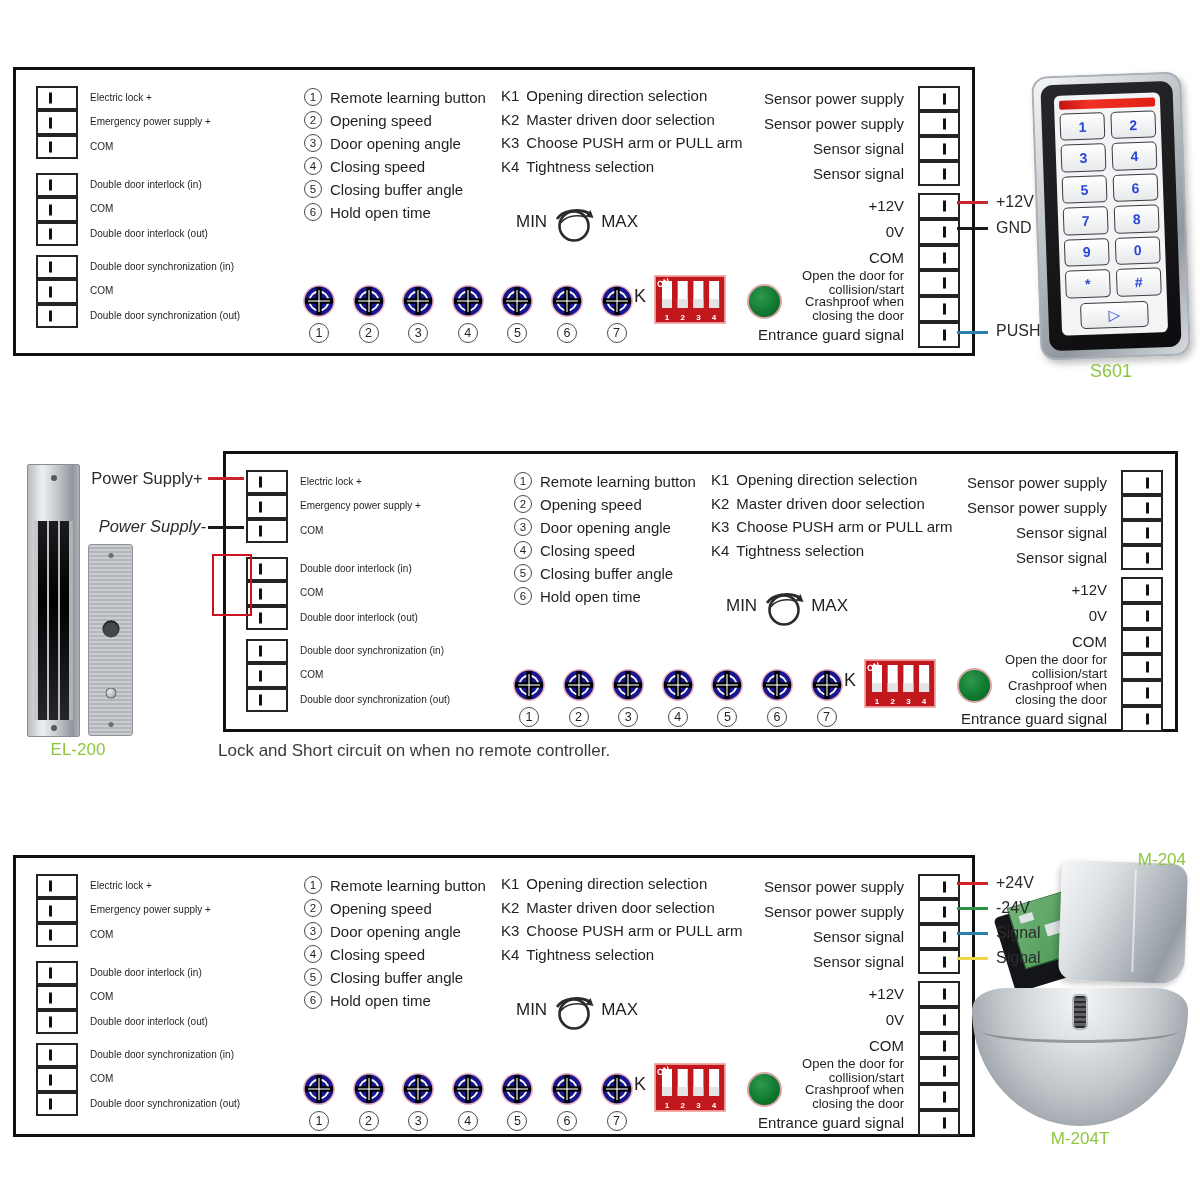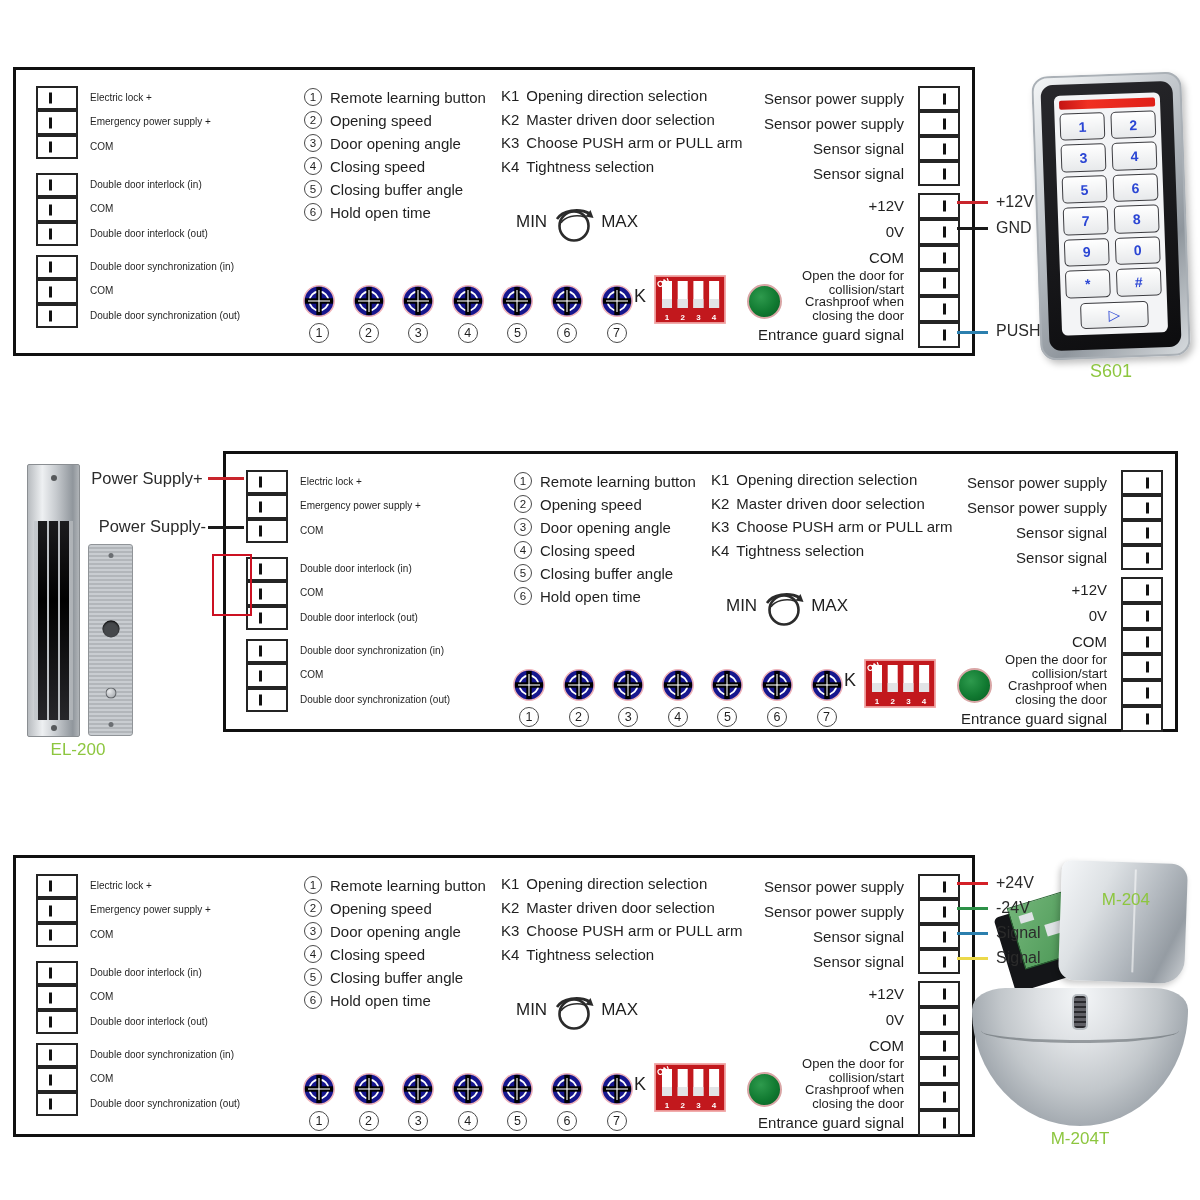--- a/index.html
+++ b/index.html
@@ -695,30 +695,31 @@
     <div class="dot" style="bottom:5px"></div>
   </div>
   <div class="el600-plate">
     <div class="ph" style="top:8px"></div>
     <div class="hole"></div>
     <div class="screw"></div>
     <div class="ph" style="bottom:8px"></div>
   </div>
   <div class="devlabel" style="left: 28px; top: 740px; width: 100px; color: rgb(141, 198, 63);">EL-200</div>
 
+  <div class="caption" style="left:218px;top:741px">Lock and Short circuit on when no remote controller.</div>
 
   <div class="m204-plate"></div>
   <div class="m204-pcb">
     <i style="left:8px;top:10px;width:14px;height:8px"></i>
     <i style="left:30px;top:26px;width:20px;height:12px"></i>
     <i style="left:62px;top:14px;width:10px;height:10px;border-radius:50%"></i>
     <i style="left:58px;top:38px;width:8px;height:8px;border-radius:50%"></i>
   </div>
   <div class="m204-cover"></div>
-  <div class="devlabel" style="left: 1064px; top: 850px; width: 86px; text-align: right; color: rgb(141, 198, 63); margin-top: 40px;">M-204</div>
+  <div class="devlabel" style="left: 1100px; top: 850px; width: 86px; text-align: right; color: rgb(141, 198, 63);">M-204</div>
 
   <div class="m204t">
     <div class="slot2"></div>
     <div class="ledge"></div>
   </div>
   <div class="devlabel" style="left: 972px; top: 1129px; width: 216px; color: rgb(141, 198, 63);">M-204T</div>
 
 <div class="wire" style="left: 957px; top: 201.4px; width: 31px; background: rgb(201, 37, 44);"></div>
     <div class="wlabel" style="left: 996px; top: 192.9px;">+12V</div>
     <div class="wire" style="left: 957px; top: 227.23px; width: 31px; background: rgb(26, 26, 26);"></div>
@@ -728,16 +729,16 @@
     <div class="wire" style="left: 957px; top: 882px; width: 31px; background: rgb(212, 32, 39);"></div>
     <div class="wlabel" style="left: 996px; top: 873.5px;">+24V</div>
     <div class="wire" style="left: 957px; top: 907px; width: 31px; background: rgb(44, 145, 71);"></div>
     <div class="wlabel" style="left: 996px; top: 898.5px;">-24V</div>
     <div class="wire" style="left: 957px; top: 932px; width: 31px; background: rgb(43, 127, 174);"></div>
     <div class="wlabel" style="left: 996px; top: 923.5px;">Signal</div>
     <div class="wire" style="left: 957px; top: 957px; width: 31px; background: rgb(236, 217, 74);"></div>
     <div class="wlabel" style="left: 996px; top: 948.5px;">Signal</div>
     <div class="wlabel" style="left: 88px; top: 469px; width: 118px; text-align: center; font-size: 16.5px;">Power Supply+</div>
     <div class="wire" style="left: 208px; top: 477px; width: 36px; background: rgb(201, 37, 44);"></div>
-    <div class="wlabel" style="left: 88px; top: 517px; width: 118px; text-align: right; font-size: 16.5px;">Power Supply-</div>
+    <div class="wlabel" style="left: 88px; top: 517px; width: 118px; text-align: right; font-size: 16.5px; font-style: italic;">Power Supply-</div>
     <div class="wire" style="left: 208px; top: 526px; width: 36px; background: rgb(26, 26, 26);"></div>
     <div class="abs" style="left: 212px; top: 554px; width: 36px; height: 58px; border: 2.5px solid rgb(204, 17, 34);"></div>
   </div>
 
 </body></html>

